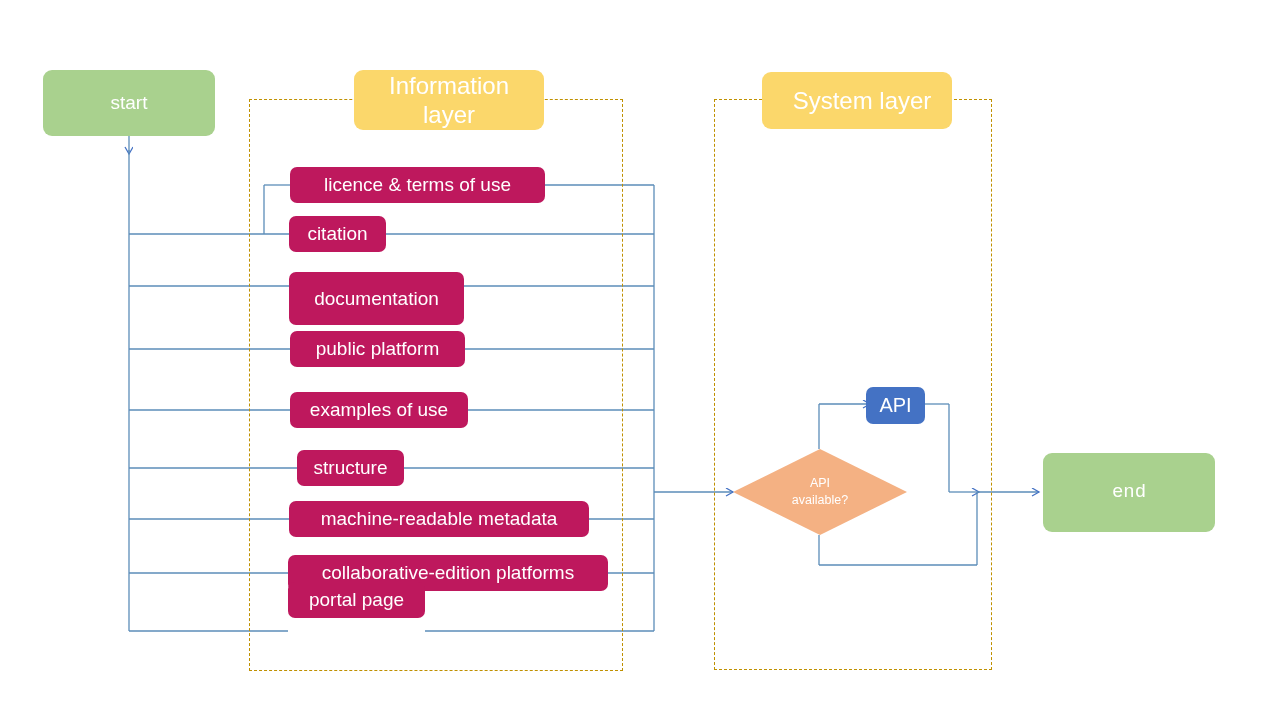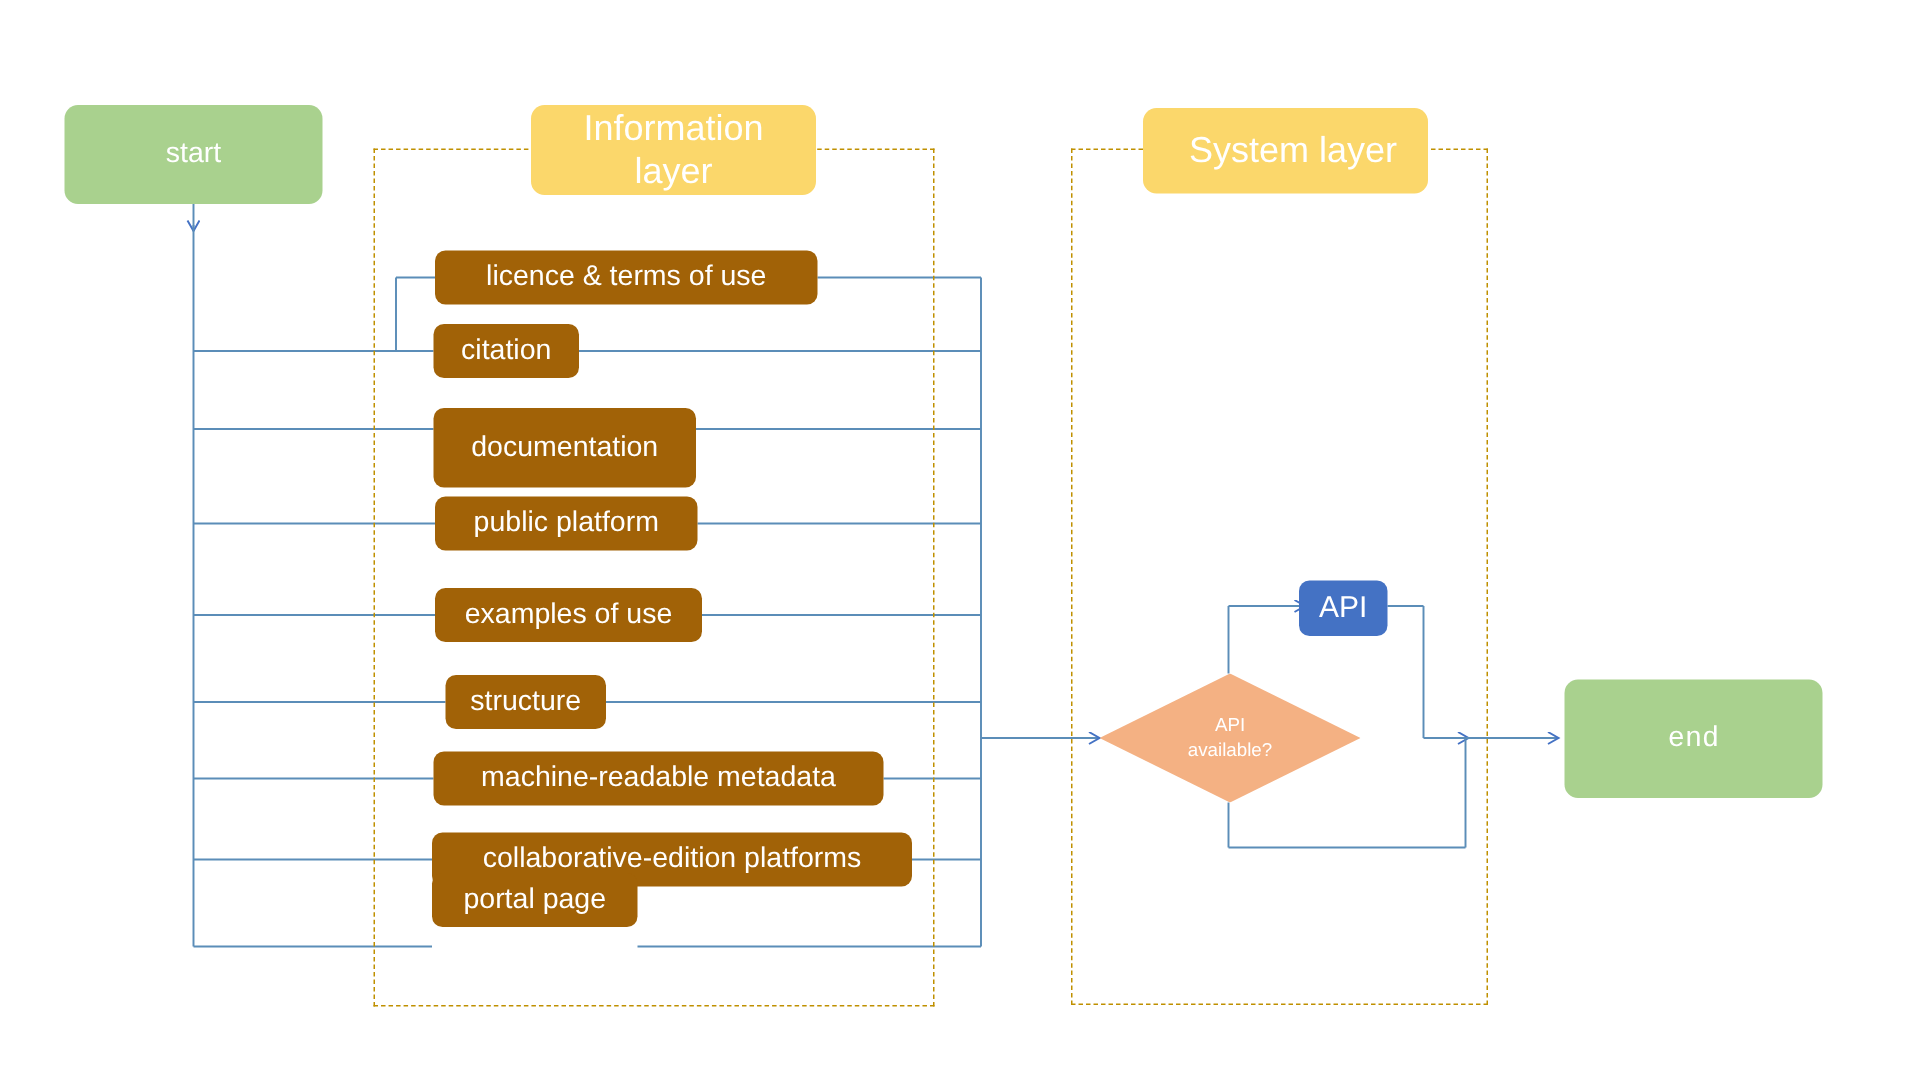--- a/index.html
+++ b/index.html
@@ -48,21 +48,21 @@
     font-size: 19px;
   }
   .node.layer-title {
     background: #FBD76B;
     border-radius: 9px;
     font-size: 24px;
     white-space: normal;
     padding: 0 10px;
   }
   .node.process {
-    background: #a16207;
+    background: #be185d;
     border-radius: 7px;
     font-size: 19px;
     padding: 0 14px;
   }
   .node.api {
     background: #4472C4;
     border-radius: 7px;
     font-size: 20px;
   }
   .decision {

